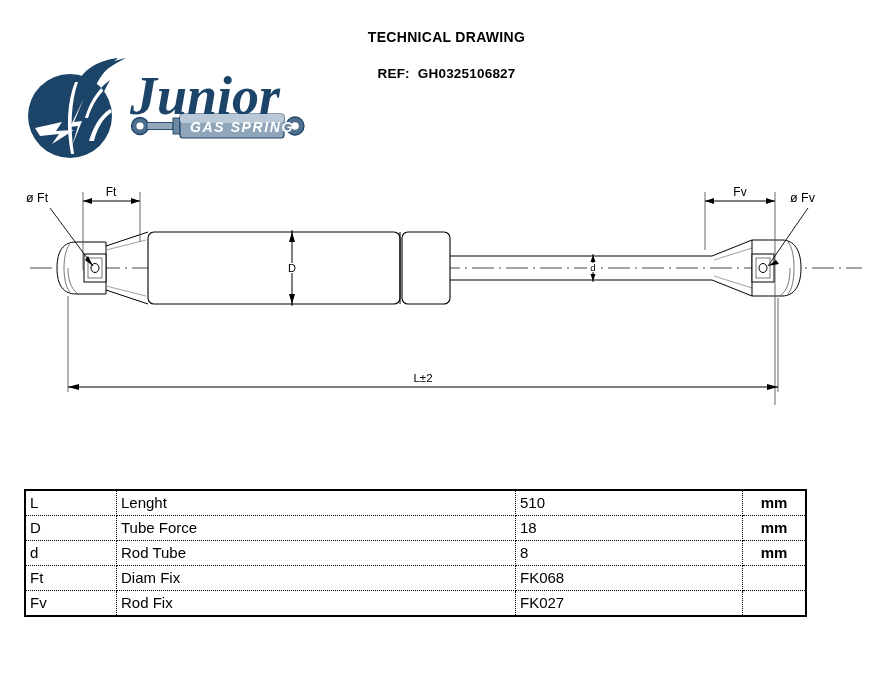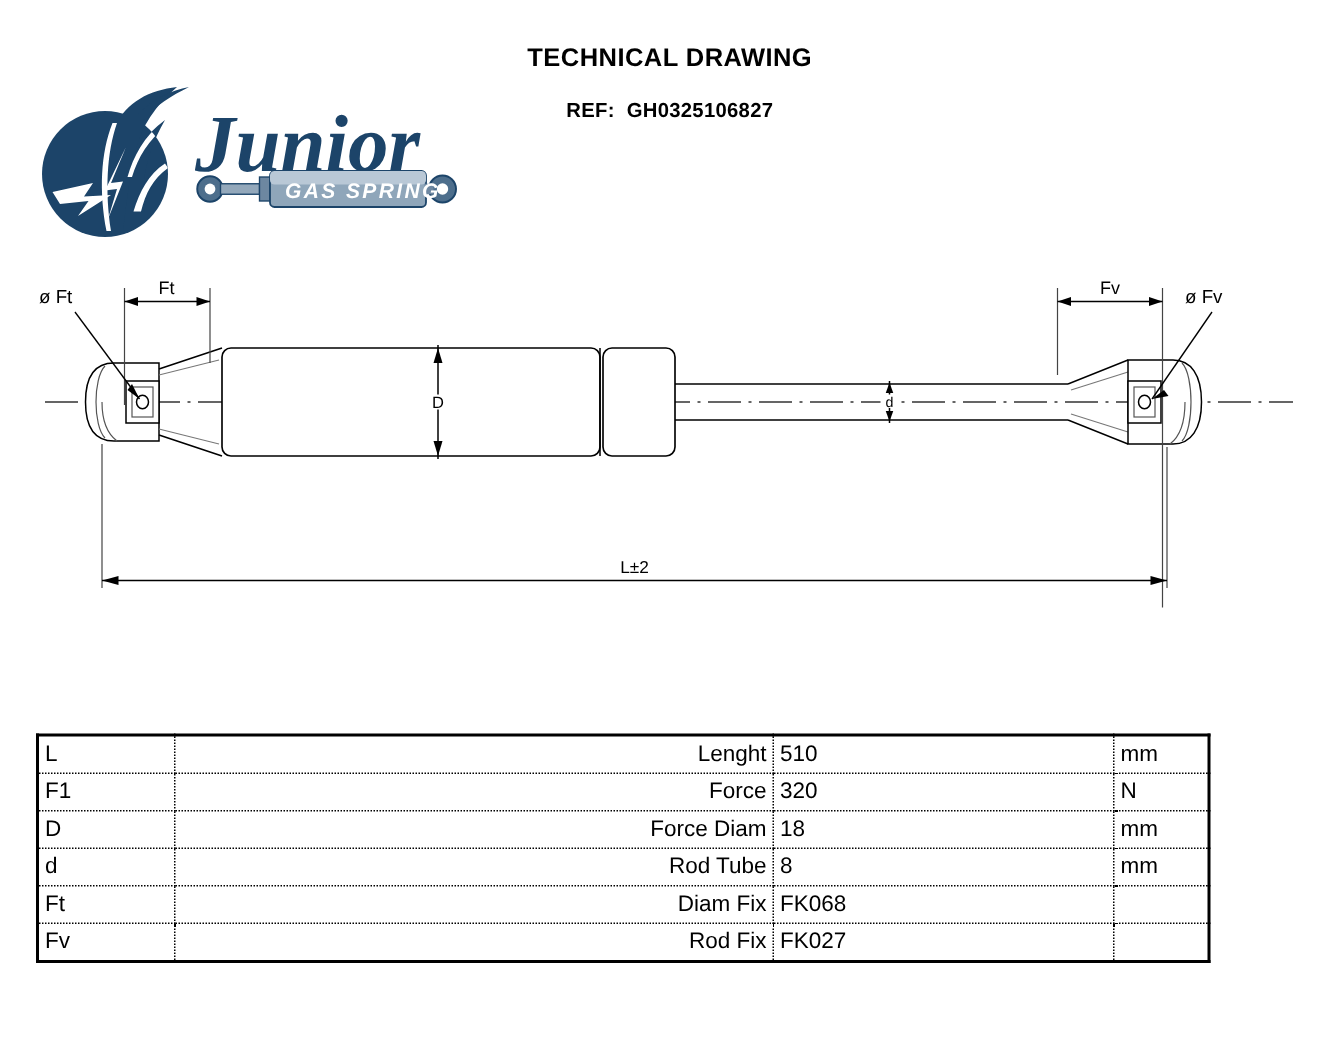--- a/index.html
+++ b/index.html
@@ -17,21 +17,21 @@
     overflow: hidden;
   }
 
   
   #header-title {
     position: absolute;
     left: 0;
     top: 29px;
     width: 893px;
     text-align: center;
-    font-size: 17px;
+    font-size: 14px;
     font-weight: bold;
     letter-spacing: 0.3px;
   }
   #header-ref {
     position: absolute;
     left: 0;
     top: 66px;
     width: 893px;
     text-align: center;
     font-size: 13.5px;
@@ -88,23 +88,23 @@
     font-family: "Liberation Sans", sans-serif;
     height: 24px;
     line-height: 24px;
     padding: 0 4px;
     border-bottom: 1px dotted #000000;
     white-space: nowrap;
     overflow: hidden;
   }
   #spec-table tr:last-child td { border-bottom: none; }
   .col-sym   { width: 82px;  text-align: left;  border-right: 1px dotted #000000; }
-  .col-desc  { width: 390px; text-align: right;  border-right: 1px dotted #000000; }
+  .col-desc  { width: 390px; text-align: left;  border-right: 1px dotted #000000; }
   .col-val   { width: 218px; text-align: left; border-right: 1px dotted #000000; padding-right: 6px; }
-  .col-unit  { width: 54px;  text-align: left;  padding-left: 4px; }
+  .col-unit  { width: 54px;  text-align: center;  padding-left: 4px; font-weight: bold; }
 </style>
 </head>
 <body>
 
 <div id="header-title">TECHNICAL DRAWING</div>
 
 <div id="header-ref">
   <span class="ref-label">REF:</span><span>GH0325106827</span>
 </div>
 
@@ -273,30 +273,24 @@
 <table id="spec-table">
   <tbody>
 
     <tr>
       <td class="col-sym">L</td>
       <td class="col-desc">Lenght</td>
       <td class="col-val">510</td>
       <td class="col-unit">mm</td>
     </tr>
 
-    <tr>
-      <td class="col-sym">F1</td>
-      <td class="col-desc">Force</td>
-      <td class="col-val">320</td>
-      <td class="col-unit">N</td>
-    </tr>
 
     <tr>
       <td class="col-sym">D</td>
-      <td class="col-desc">Force Diam</td>
+      <td class="col-desc">Tube Force</td>
       <td class="col-val">18</td>
       <td class="col-unit">mm</td>
     </tr>
 
     <tr>
       <td class="col-sym">d</td>
       <td class="col-desc">Rod Tube</td>
       <td class="col-val">8</td>
       <td class="col-unit">mm</td>
     </tr>

